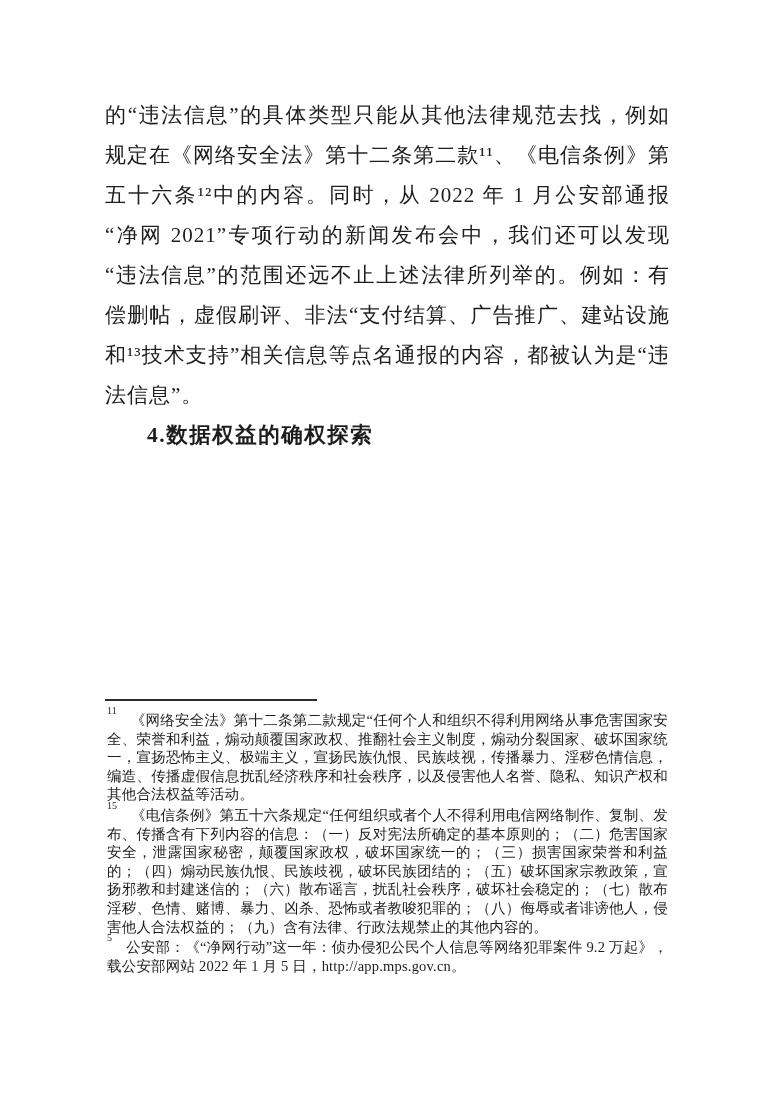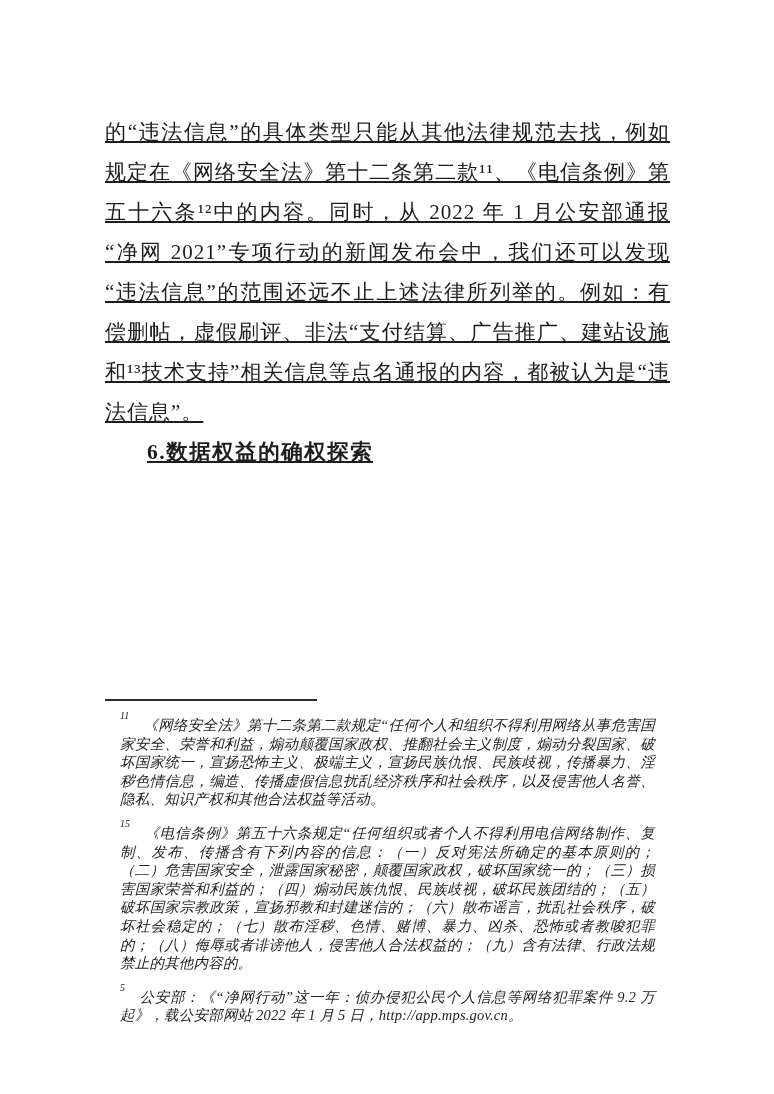--- a/index.html
+++ b/index.html
@@ -12,29 +12,28 @@
     height: 1094px;
     background: #ffffff;
     color: #1d1d1d;
     font-family: "Liberation Serif", "DejaVu Serif", serif;
     overflow: hidden;
   }
 
   
   .body-text {
     position: absolute;
-    top: 112px;
+    top: 95px;
     left: 105px;
     width: 565px;
     font-size: 21px;
     line-height: 40px;
     letter-spacing: 1px;
     text-align: justify;
     text-justify: inter-character;
-    text-decoration: underline;
   }
   .para { margin: 0; }
   .para.indent { text-indent: 42px; }
 
   .heading {
     margin: 0;
     font-size: 21.5px;
     font-weight: 700;
     line-height: 40px;
     text-indent: 42px;
@@ -55,38 +54,38 @@
     border-top: 2px solid #2b2b2b;
     margin: 0 0 10px 0;
   }
   .footnotes {
     font-size: 14.5px;
     line-height: 18.6px;
     letter-spacing: 0.2px;
     text-align: justify;
     text-justify: inter-character;
   }
-  .footnote { margin: 15px; font-style: italic; }
+  .footnote { margin: 2px; }
   .footnote .fn-num {
     font-size: 10px;
     position: relative;
     top: -5px;
     line-height: 0;
     margin-right: 14px;
     letter-spacing: 0;
   }
 </style>
 </head>
 <body>
 
 <div class="page">
 
   <div class="body-text">
     <p class="para">的“违法信息”的具体类型只能从其他法律规范去找，例如规定在《网络安全法》第十二条第二款¹¹、《电信条例》第五十六条¹²中的内容。同时，从 2022 年 1 月公安部通报“净网 2021”专项行动的新闻发布会中，我们还可以发现“违法信息”的范围还远不止上述法律所列举的。例如：有偿删帖，虚假刷评、非法“支付结算、广告推广、建站设施和¹³技术支持”相关信息等点名通报的内容，都被认为是“违法信息”。</p>
-    <h3 class="heading">6.数据权益的确权探索</h3>
+    <h3 class="heading">4.数据权益的确权探索</h3>
   </div>
 
   <div class="footer-area">
     <div class="footnote-sep"></div>
     <div class="footnotes">
       <p class="footnote">
         <sup class="fn-num">11</sup><span>《网络安全法》第十二条第二款规定“任何个人和组织不得利用网络从事危害国家安全、荣誉和利益，煽动颠覆国家政权、推翻社会主义制度，煽动分裂国家、破坏国家统一，宣扬恐怖主义、极端主义，宣扬民族仇恨、民族歧视，传播暴力、淫秽色情信息，编造、传播虚假信息扰乱经济秩序和社会秩序，以及侵害他人名誉、隐私、知识产权和其他合法权益等活动。</span>
       </p>
       <p class="footnote">
         <sup class="fn-num">15</sup><span>《电信条例》第五十六条规定“任何组织或者个人不得利用电信网络制作、复制、发布、传播含有下列内容的信息：（一）反对宪法所确定的基本原则的；（二）危害国家安全，泄露国家秘密，颠覆国家政权，破坏国家统一的；（三）损害国家荣誉和利益的；（四）煽动民族仇恨、民族歧视，破坏民族团结的；（五）破坏国家宗教政策，宣扬邪教和封建迷信的；（六）散布谣言，扰乱社会秩序，破坏社会稳定的；（七）散布淫秽、色情、赌博、暴力、凶杀、恐怖或者教唆犯罪的；（八）侮辱或者诽谤他人，侵害他人合法权益的；（九）含有法律、行政法规禁止的其他内容的。</span>

